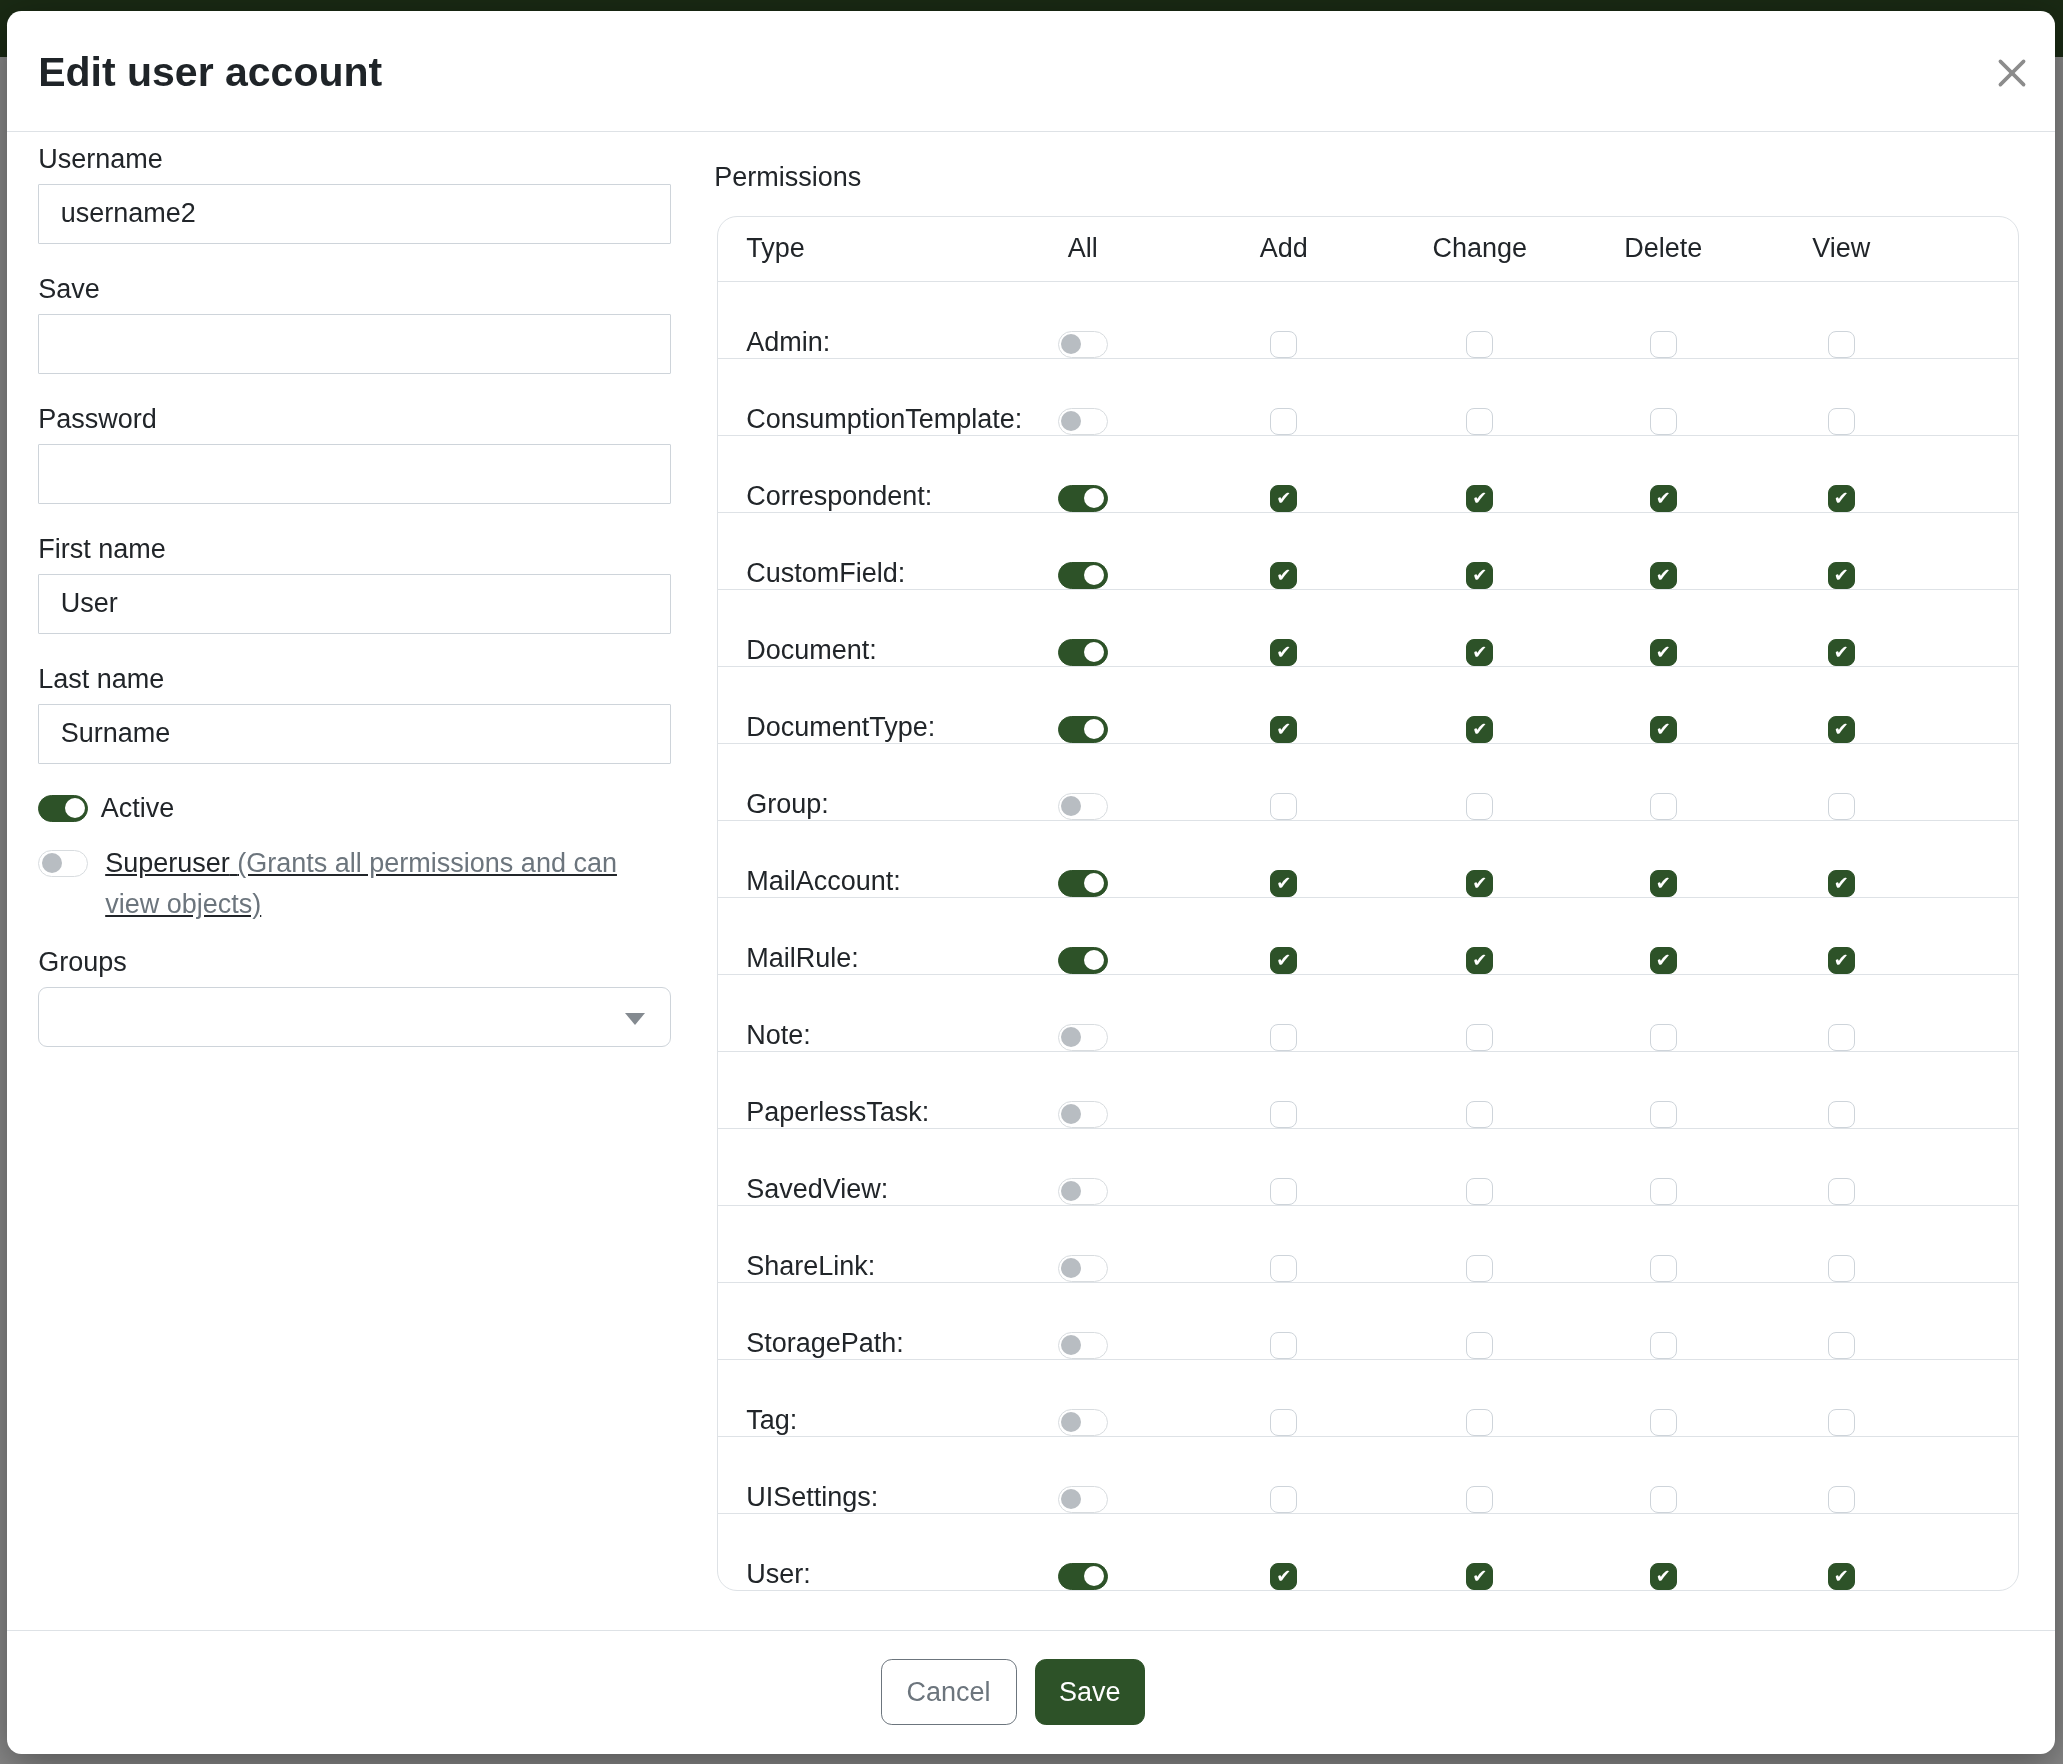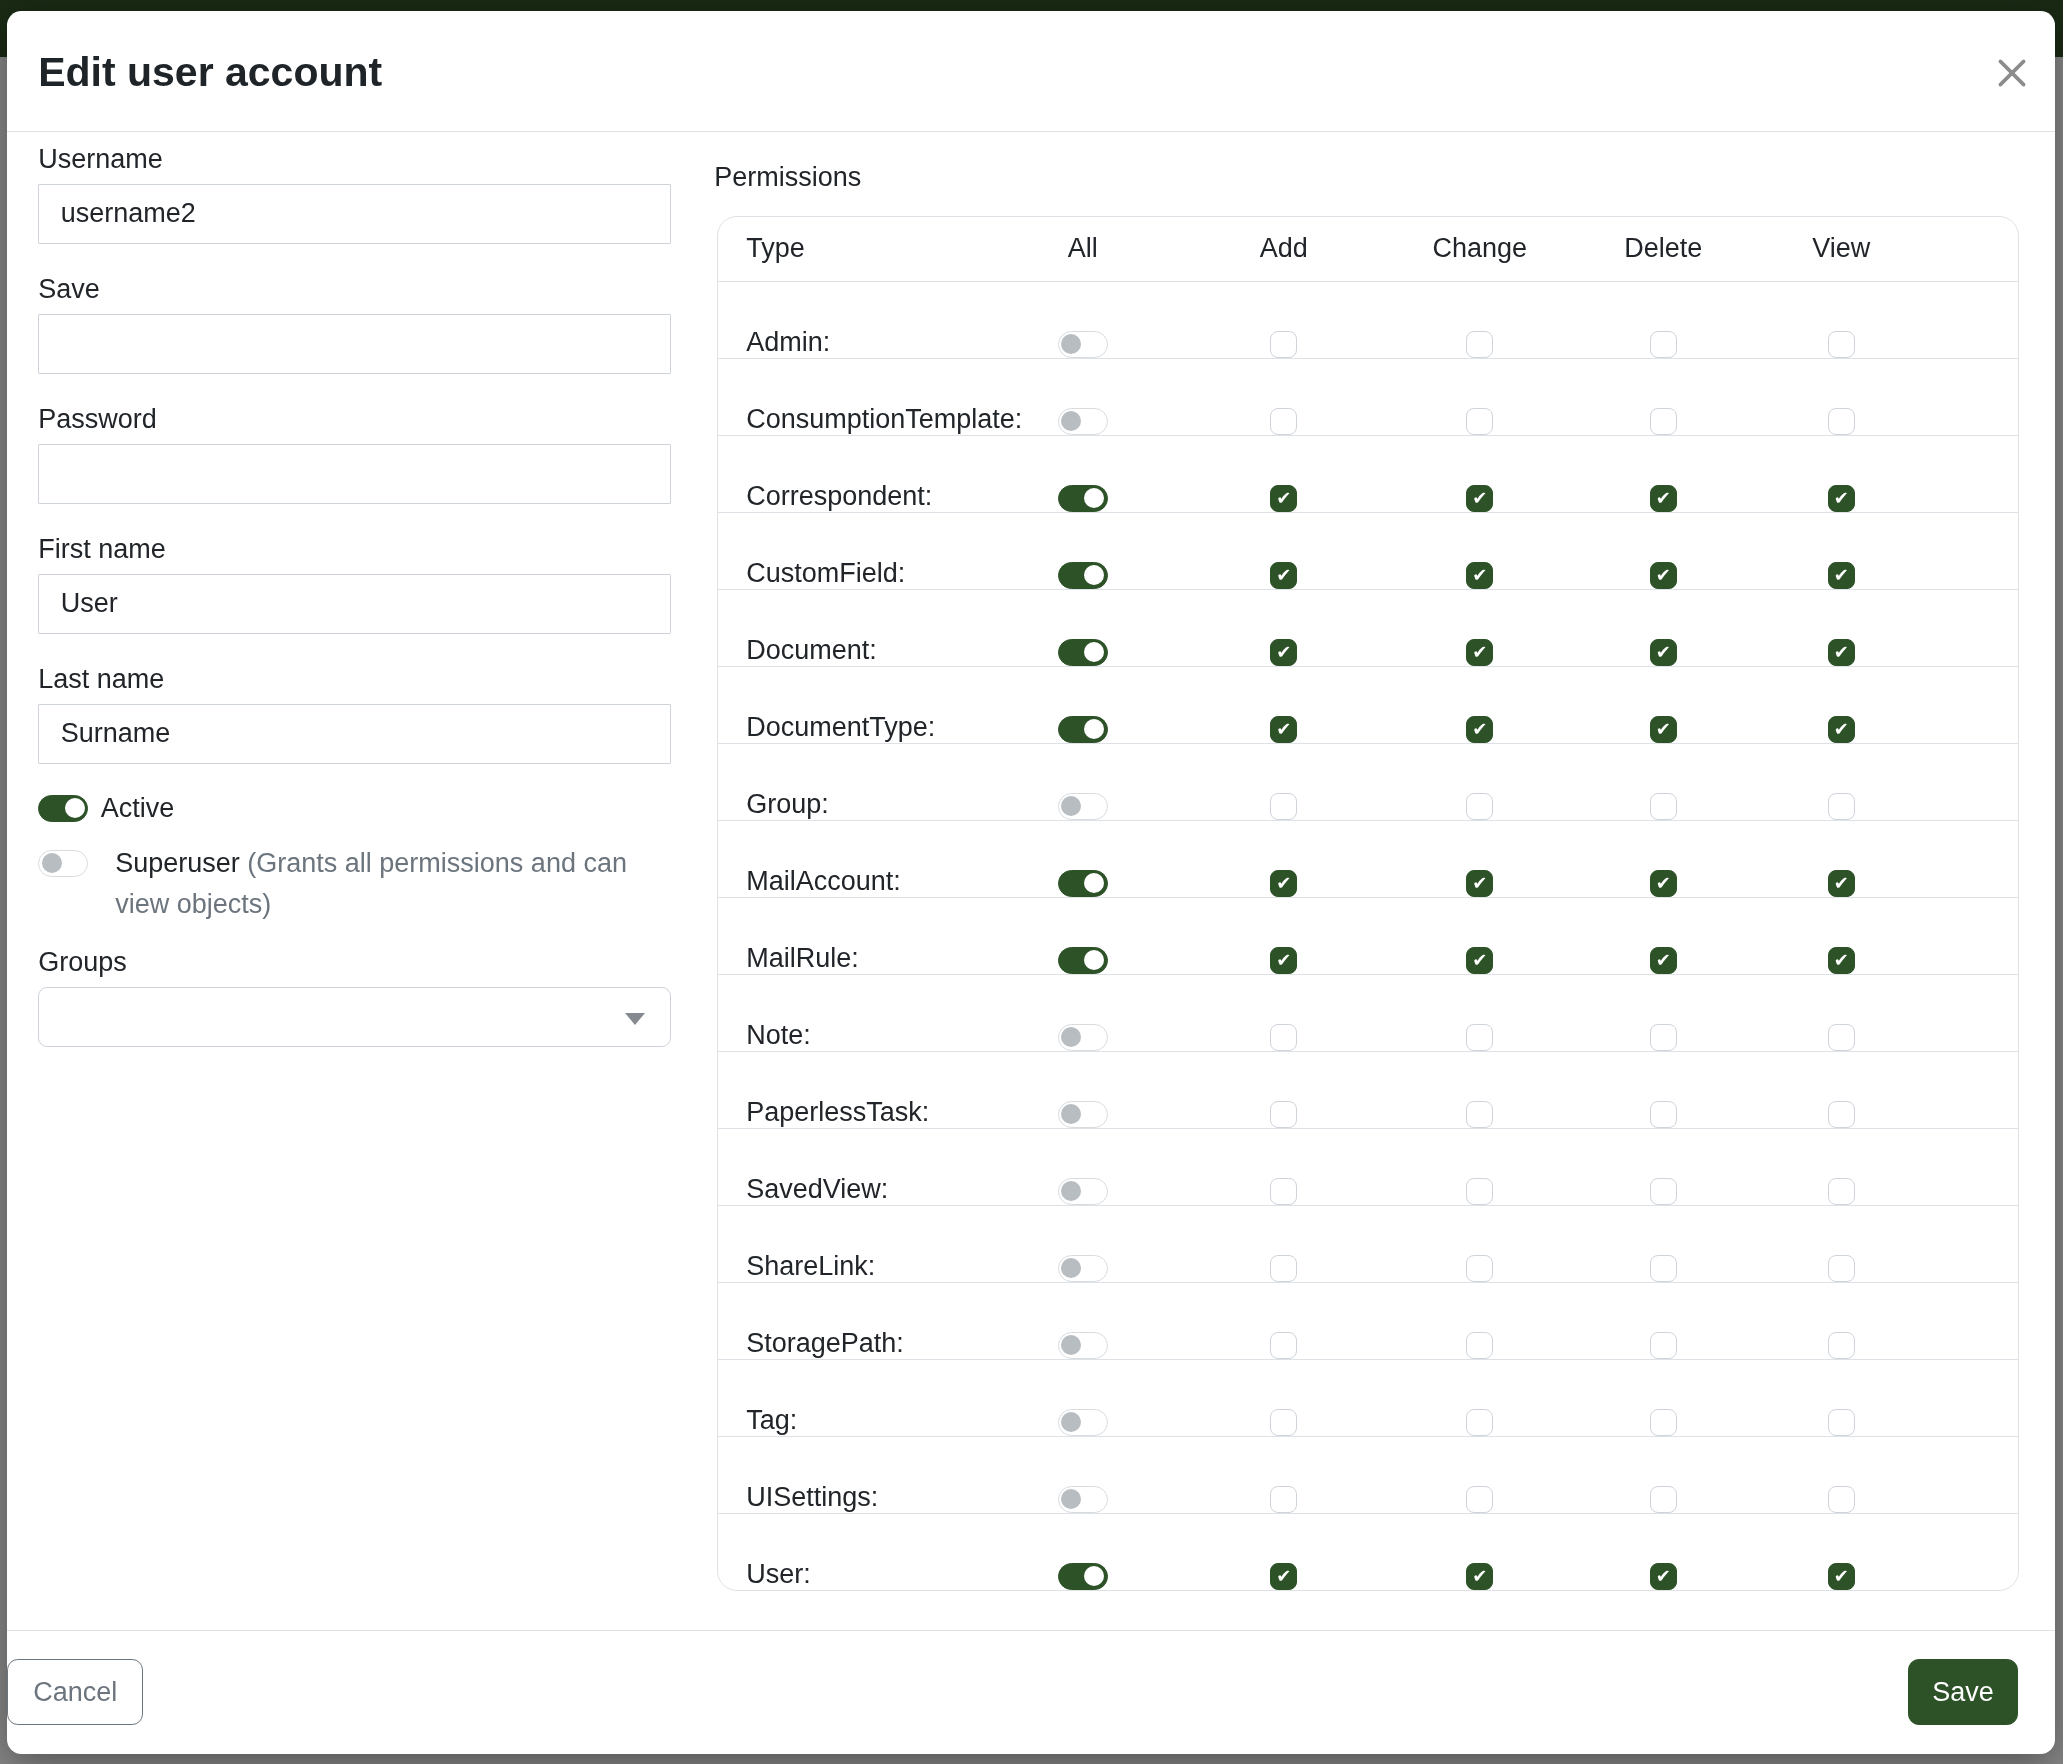--- a/index.html
+++ b/index.html
@@ -18,21 +18,21 @@
   .close-btn{position:absolute;right:23.4px;top:42px;width:40px;height:40px;background:none;border:none;cursor:pointer;
              display:flex;align-items:center;justify-content:center;}
   
   .form-col{position:absolute;left:31px;top:132px;width:640px;}
   .fld-label{font-size:27px;line-height:32px;color:var(--text);margin-bottom:9px;}
   .txt-input{display:block;width:633px;height:60px;border:1.8px solid var(--input-border);border-radius:1px;
              font-family:inherit;font-size:27px;color:var(--text);padding:0 21.6px;margin-bottom:29px;outline:none;background:#fff;}
   .switch-row{display:flex;align-items:center;margin-top:19px;height:32px;}
   .switch-row .lbl{font-size:27px;margin-left:12.6px;}
   .su-row{display:flex;align-items:flex-start;margin-top:18px;}
-  .su-text{margin-left:27px;width:576px;font-size:27px;line-height:41px;}
+  .su-text{margin-left:17px;width:576px;font-size:27px;line-height:41px;text-decoration:underline;}
   .su-name{font-weight:500;}
   .su-hint{color:var(--muted);}
   .groups-label{margin-top:21.6px;}
   .select-box{position:relative;width:633px;height:60px;border:1.8px solid var(--input-border);border-radius:9px;
               background:#fff;margin-top:0;cursor:pointer;}
   .caret{position:absolute;right:25px;top:25px;width:0;height:0;border-left:10px solid transparent;
          border-right:10px solid transparent;border-top:12.6px solid #848a90;}
   
   .tgl{flex:0 0 auto;width:50px;height:27px;border-radius:13.5px;position:relative;cursor:pointer;}
   .tgl.on{background:var(--primary);border:1.8px solid var(--primary);}
@@ -53,21 +53,21 @@
   .cell{flex:0 0 auto;display:flex;align-items:center;justify-content:center;font-size:27px;white-space:nowrap;}
   .hcell{font-weight:500;}
   .c-type{width:264px;justify-content:flex-start;padding-left:28px;overflow:visible;}
   .c-all{width:201px;}
   .c-add{width:201px;}
   .c-change{width:191px;}
   .c-delete{width:176px;}
   .c-view{width:180px;}
   
   .modal-footer{position:absolute;left:0;bottom:0;right:0;height:124px;border-top:1.8px solid var(--border);
-                display:flex;align-items:center;justify-content:space-between;gap:18px;padding-right:37px;}
+                display:flex;align-items:center;justify-content:center;gap:18px;padding-right:37px;}
   .btn{height:66px;border-radius:10.8px;font-family:inherit;font-size:27px;cursor:pointer;}
   .btn-cancel{min-width:133px;background:#fff;border:1.8px solid var(--muted);color:var(--muted);padding:0 25px;}
   .btn-save{min-width:98px;background:var(--primary);border:1.8px solid var(--primary);color:#fff;padding:0 23.4px;}
 </style>
 </head>
 <body style="background: rgb(137, 137, 137);">
 
 <div class="navbar-strip" style="background: rgb(26, 42, 20);"></div>
 
 <div class="modal">

